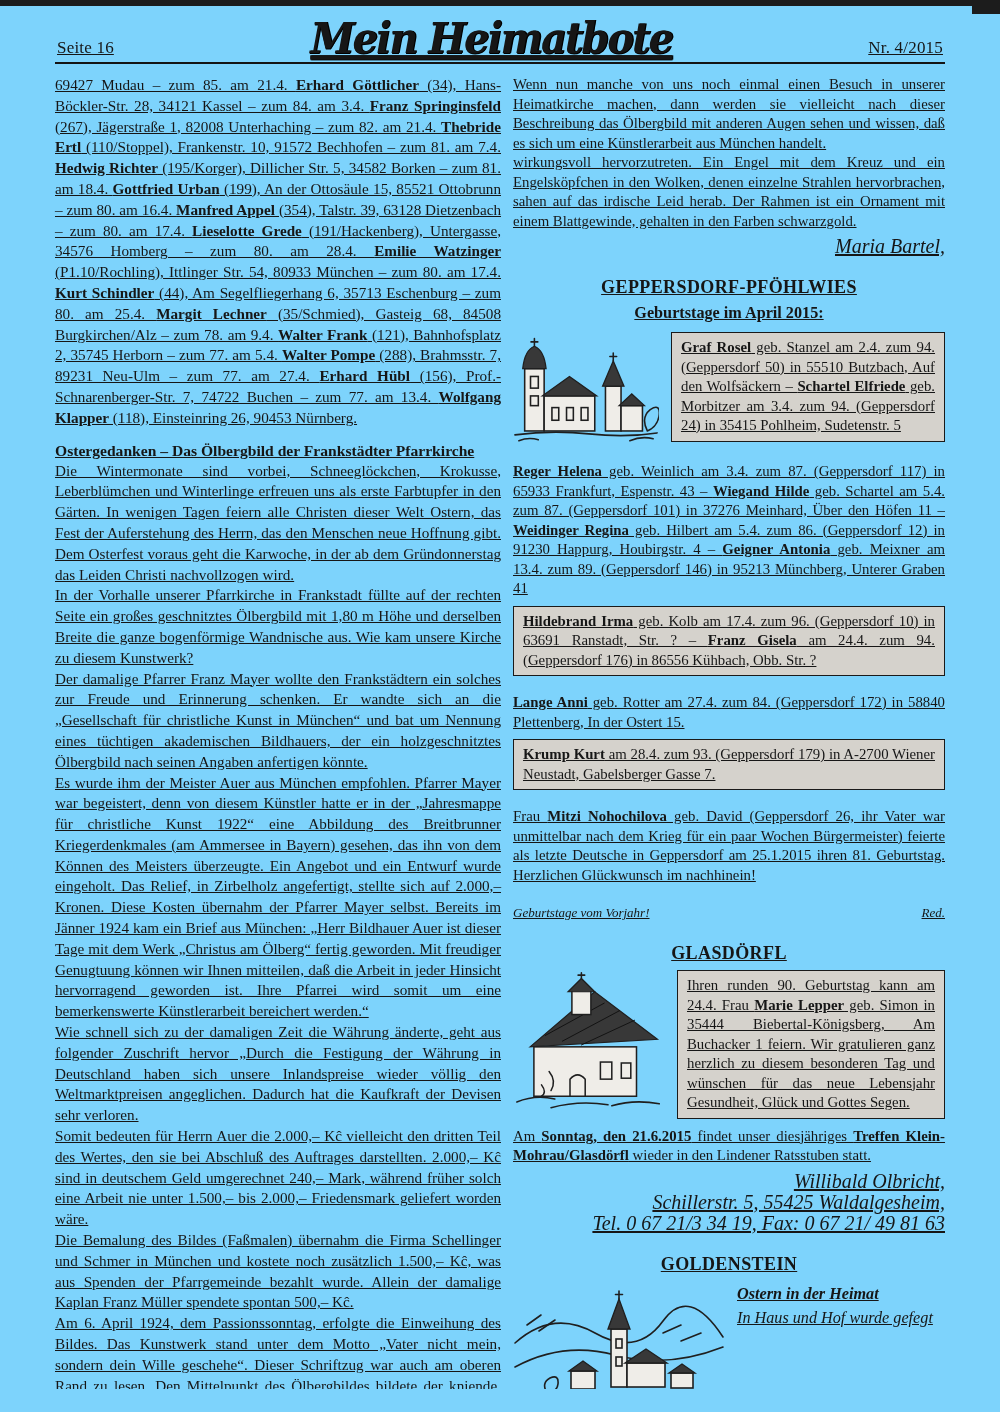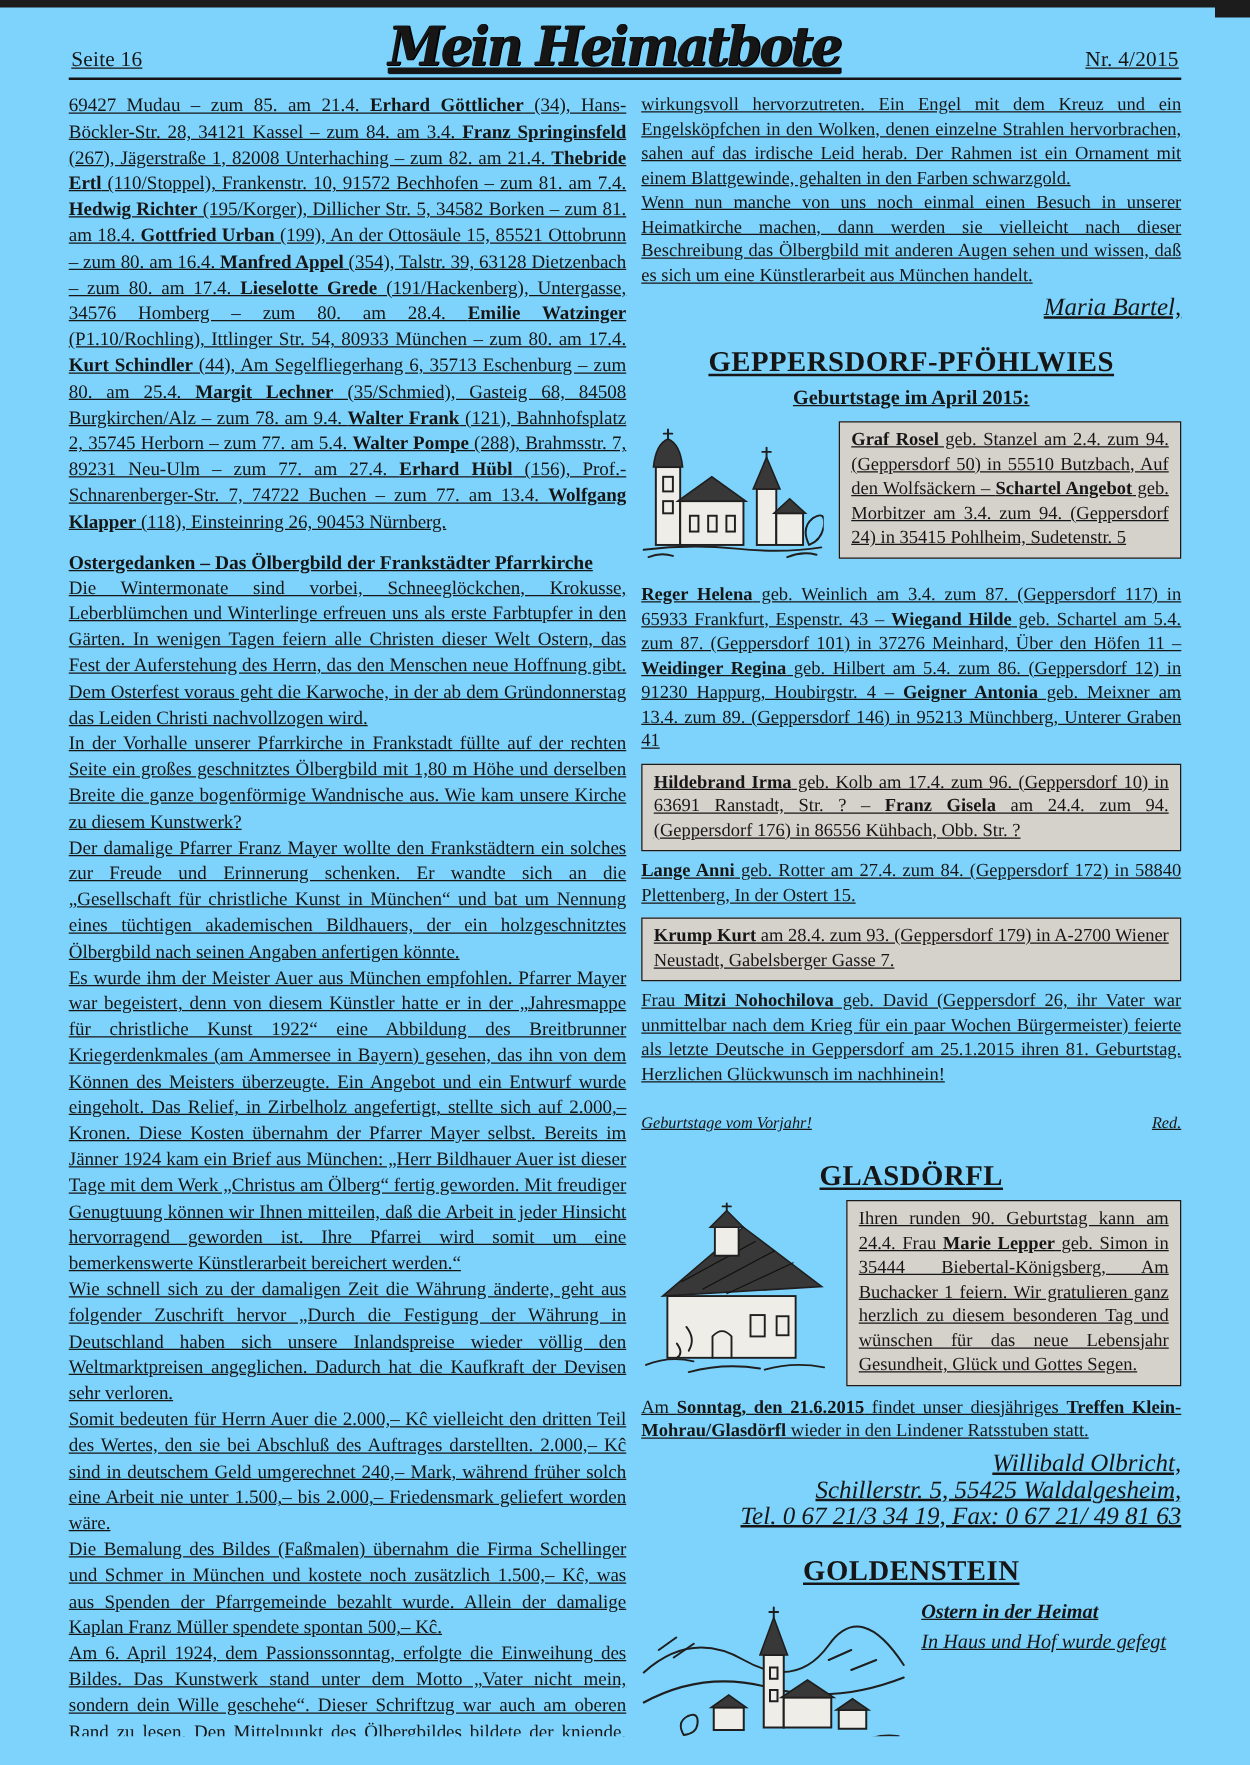--- a/index.html
+++ b/index.html
@@ -20,28 +20,28 @@
 
   .body-text{margin:0;text-align:justify;hyphens:auto;-webkit-hyphens:auto;}
   .col-left  .body-text{font-size:15.2px;line-height:20.8px;}
   .col-right .body-text{font-size:14.8px;line-height:19.5px;}
   .bold{font-weight:bold;}
 
   .article-heading{margin:11px 0 0 0;font-size:15.6px;line-height:21px;font-weight:bold;}
 
   .signature{margin:5px 0 8px 0;text-align:right;font-style:italic;font-size:20px;line-height:21px;}
 
-  .section-heading{margin:20px 0 6px 0;text-align:center;font-weight:bold;font-size:23px;letter-spacing:.4px;}
+  .section-heading{margin:20px 0 6px 0;text-align:center;font-weight:bold;font-size:18px;letter-spacing:.4px;}
   .sub-heading{margin:0 0 9px 0;text-align:center;font-weight:bold;font-size:16.2px;}
 
   .illu-row{display:flex;gap:12px;align-items:flex-start;margin:0 0 8px 0;}
   .illu{flex:0 0 auto;}
   .gray-box{background:#d5d2cc;border:1.8px solid #1a1a1a;padding:5px 9px;font-size:14.8px;line-height:19.5px;text-align:justify;box-sizing:border-box;}
   .illu-row .gray-box{flex:1;}
-  .gray-box.full{margin:7px 0 7px 0;}
+  .gray-box.full{margin:7px 0 17px 0;}
 
   .vorjahr-line{display:flex;justify-content:space-between;font-style:italic;font-size:13px;line-height:21px;margin-top:17px;}
 
   .poem{font-style:italic;font-size:16.2px;line-height:22px;padding-top:2px;}
   .poem-title{font-weight:bold;margin-bottom:2px;}
   .stanza{margin-bottom:9px;}
 
   svg .ln{stroke:#1f1f1f;stroke-width:1.6;fill:none;stroke-linecap:round;}
   svg .fillw{fill:#efede8;stroke:#1f1f1f;stroke-width:1.6;}
   svg .filld{fill:#383838;stroke:#1f1f1f;stroke-width:1.3;}
@@ -69,22 +69,22 @@
       <p class="body-text">In der Vorhalle unserer Pfarrkirche in Frankstadt füllte auf der rechten Seite ein großes geschnitztes Ölbergbild mit 1,80 m Höhe und derselben Breite die ganze bogenförmige Wandnische aus. Wie kam unsere Kirche zu diesem Kunstwerk?</p>
       <p class="body-text">Der damalige Pfarrer Franz Mayer wollte den Frankstädtern ein solches zur Freude und Erinnerung schenken. Er wandte sich an die „Gesellschaft für christliche Kunst in München“ und bat um Nennung eines tüchtigen akademischen Bildhauers, der ein holzgeschnitztes Ölbergbild nach seinen Angaben anfertigen könnte.</p>
       <p class="body-text">Es wurde ihm der Meister Auer aus München empfohlen. Pfarrer Mayer war begeistert, denn von diesem Künstler hatte er in der „Jahresmappe für christliche Kunst 1922“ eine Abbildung des Breitbrunner Kriegerdenkmales (am Ammersee in Bayern) gesehen, das ihn von dem Können des Meisters überzeugte. Ein Angebot und ein Entwurf wurde eingeholt. Das Relief, in Zirbelholz angefertigt, stellte sich auf 2.000,– Kronen. Diese Kosten übernahm der Pfarrer Mayer selbst. Bereits im Jänner 1924 kam ein Brief aus München: „Herr Bildhauer Auer ist dieser Tage mit dem Werk „Christus am Ölberg“ fertig geworden. Mit freudiger Genugtuung können wir Ihnen mitteilen, daß die Arbeit in jeder Hinsicht hervorragend geworden ist. Ihre Pfarrei wird somit um eine bemerkenswerte Künstlerarbeit bereichert werden.“</p>
       <p class="body-text">Wie schnell sich zu der damaligen Zeit die Währung änderte, geht aus folgender Zuschrift hervor „Durch die Festigung der Währung in Deutschland haben sich unsere Inlandspreise wieder völlig den Weltmarktpreisen angeglichen. Dadurch hat die Kaufkraft der Devisen sehr verloren.</p>
       <p class="body-text">Somit bedeuten für Herrn Auer die 2.000,– Kĉ vielleicht den dritten Teil des Wertes, den sie bei Abschluß des Auftrages darstellten. 2.000,– Kĉ sind in deutschem Geld umgerechnet 240,– Mark, während früher solch eine Arbeit nie unter 1.500,– bis 2.000,– Friedensmark geliefert worden wäre.</p>
       <p class="body-text">Die Bemalung des Bildes (Faßmalen) übernahm die Firma Schellinger und Schmer in München und kostete noch zusätzlich 1.500,– Kĉ, was aus Spenden der Pfarrgemeinde bezahlt wurde. Allein der damalige Kaplan Franz Müller spendete spontan 500,– Kĉ.</p>
       <p class="body-text">Am 6. April 1924, dem Passionssonntag, erfolgte die Einweihung des Bildes. Das Kunstwerk stand unter dem Motto „Vater nicht mein, sondern dein Wille geschehe“. Dieser Schriftzug war auch am oberen Rand zu lesen. Den Mittelpunkt des Ölbergbildes bildete der kniende, von Schmerzen niedergebeugte Heiland. Nur seine Hände und das majestätisch erhabene, künstlerisch schöne Antlitz war aufwärts, empor zum Himmel gerichtet. Das Ölberggebet „Mein Vater, wenn es möglich ist, so lasse diesen Kelch an mir vorübergehen“ nahm in diesem Kunstwerk Form an. Der Kelch stand auf einer Feldstufe, um</p>
     </div>
 
     <div class="col-right">
+      <p class="body-text">Wenn nun manche von uns noch einmal einen Besuch in unserer Heimatkirche machen, dann werden sie vielleicht nach dieser Beschreibung das Ölbergbild mit anderen Augen sehen und wissen, daß es sich um eine Künstlerarbeit aus München handelt.</p>
       <p class="body-text">wirkungsvoll hervorzutreten. Ein Engel mit dem Kreuz und ein Engelsköpfchen in den Wolken, denen einzelne Strahlen hervorbrachen, sahen auf das irdische Leid herab. Der Rahmen ist ein Ornament mit einem Blattgewinde, gehalten in den Farben schwarzgold.</p>
-      <p class="body-text">Wenn nun manche von uns noch einmal einen Besuch in unserer Heimatkirche machen, dann werden sie vielleicht nach dieser Beschreibung das Ölbergbild mit anderen Augen sehen und wissen, daß es sich um eine Künstlerarbeit aus München handelt.</p>
 
       <div class="signature">
         <div>Maria Bartel,</div>
       </div>
 
       <h2 class="section-heading">GEPPERSDORF-PFÖHLWIES</h2>
       <h3 class="sub-heading">Geburtstage im April 2015:</h3>
 
       <div class="illu-row">
         <svg class="illu" width="146" height="122" viewBox="0 0 150 118">
@@ -100,21 +100,21 @@
           <rect class="ln" x="55" y="74" width="7" height="13"></rect>
           <rect class="ln" x="70" y="74" width="7" height="13"></rect>
           <rect class="fillw" x="95" y="52" width="16" height="46"></rect>
           <polygon class="filld" points="92,52 103,26 114,52"></polygon>
           <path class="ln" d="M103 26 L103 18 M99.5 21.5 L106.5 21.5"></path>
           <rect class="fillw" x="111" y="72" width="22" height="26"></rect>
           <polygon class="filld" points="109,72 122,60 135,72"></polygon>
           <path class="ln" d="M138 98 q-7 -14 3 -22 q11 -7 9 7 q-2 11 -12 15"></path>
           <path class="ln" d="M6 108 q10 -4 20 -1 M120 108 q12 -5 24 -2"></path>
         </svg>
-        <div class="gray-box"><span class="bold">Graf Rosel</span><span> geb. Stanzel am 2.4. zum 94. (Geppersdorf 50) in 55510 Butzbach, Auf den Wolfsäckern – </span><span class="bold">Schartel Angebot</span><span> geb. Morbitzer am 3.4. zum 94. (Geppersdorf 24) in 35415 Pohlheim, Sudetenstr. 5</span></div>
+        <div class="gray-box"><span class="bold">Graf Rosel</span><span> geb. Stanzel am 2.4. zum 94. (Geppersdorf 50) in 55510 Butzbach, Auf den Wolfsäckern – </span><span class="bold">Schartel Elfriede</span><span> geb. Morbitzer am 3.4. zum 94. (Geppersdorf 24) in 35415 Pohlheim, Sudetenstr. 5</span></div>
       </div>
 
       <p class="body-text"><span class="bold">Reger Helena</span><span> geb. Weinlich am 3.4. zum 87. (Geppersdorf 117) in 65933 Frankfurt, Espenstr. 43 – </span><span class="bold">Wiegand Hilde</span><span> geb. Schartel am 5.4. zum 87. (Geppersdorf 101) in 37276 Meinhard, Über den Höfen 11 – </span><span class="bold">Weidinger Regina</span><span> geb. Hilbert am 5.4. zum 86. (Geppersdorf 12) in 91230 Happurg, Houbirgstr. 4 – </span><span class="bold">Geigner Antonia</span><span> geb. Meixner am 13.4. zum 89. (Geppersdorf 146) in 95213 Münchberg, Unterer Graben 41</span></p>
       <div class="gray-box full"><span class="bold">Hildebrand Irma</span><span> geb. Kolb am 17.4. zum 96. (Geppersdorf 10) in 63691 Ranstadt, Str. ? – </span><span class="bold">Franz Gisela</span><span> am 24.4. zum 94. (Geppersdorf 176) in 86556 Kühbach, Obb. Str. ?</span></div>
       <p class="body-text"><span class="bold">Lange Anni</span><span> geb. Rotter am 27.4. zum 84. (Geppersdorf 172) in 58840 Plettenberg, In der Ostert 15.</span></p>
       <div class="gray-box full"><span class="bold">Krump Kurt</span><span> am 28.4. zum 93. (Geppersdorf 179) in A-2700 Wiener Neustadt, Gabelsberger Gasse 7.</span></div>
       <p class="body-text"><span>Frau </span><span class="bold">Mitzi Nohochilova</span><span> geb. David (Geppersdorf 26, ihr Vater war unmittelbar nach dem Krieg für ein paar Wochen Bürgermeister) feierte als letzte Deutsche in Geppersdorf am 25.1.2015 ihren 81. Geburtstag. Herzlichen Glückwunsch im nachhinein!</span></p>
 
       <div class="vorjahr-line">
         <span>Geburtstage vom Vorjahr!</span>

